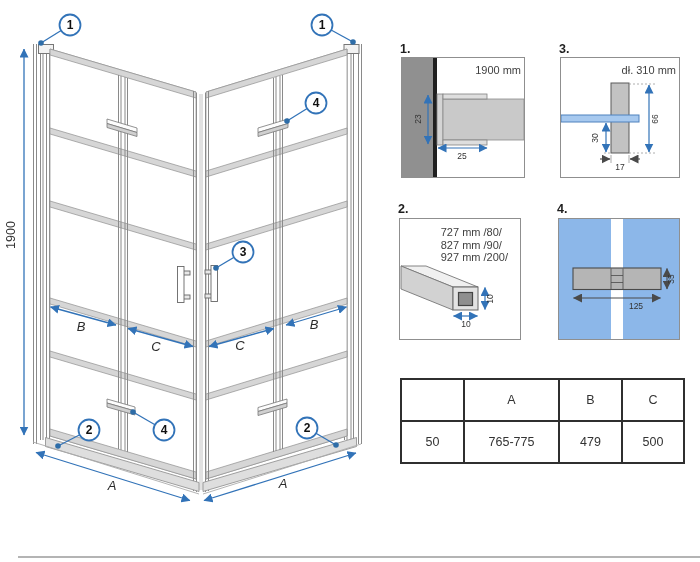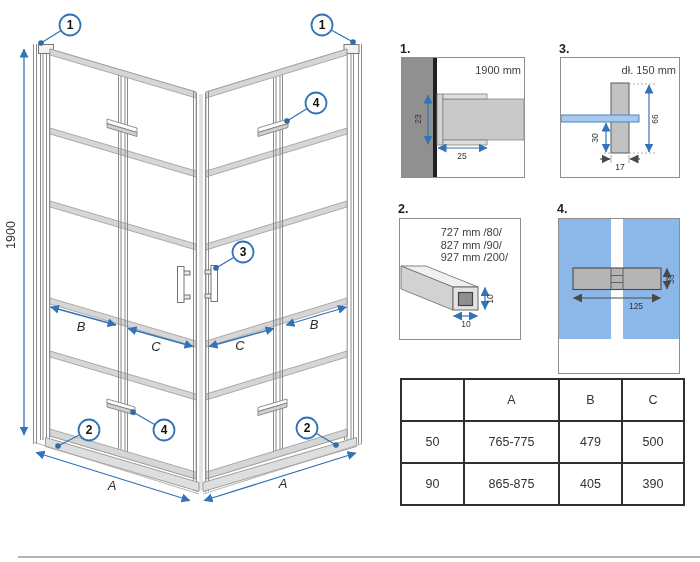--- a/index.html
+++ b/index.html
@@ -211,21 +211,21 @@
     <line x1="88" y1="27" x2="88" y2="94" stroke="#3273b8" stroke-width="1.2" marker-start="url(#mb)" marker-end="url(#mb)"></line>
     <line x1="45" y1="65" x2="45" y2="94" stroke="#3273b8" stroke-width="1.2" marker-start="url(#mb)" marker-end="url(#mb)"></line>
     <line x1="39" y1="101" x2="49" y2="101" stroke="#4a4a4a" stroke-width="1.1" marker-end="url(#md)"></line>
     <line x1="79" y1="101" x2="69" y2="101" stroke="#4a4a4a" stroke-width="1.1" marker-end="url(#md)"></line>
     <line x1="50" y1="97" x2="50" y2="105" stroke="#888" stroke-width="0.7"></line>
     <line x1="68" y1="97" x2="68" y2="105" stroke="#888" stroke-width="0.7"></line>
     <text class="dimlab" x="97" y="61" text-anchor="middle" transform="rotate(-90 97 61)">66</text>
     <text class="dimlab" x="37" y="80" text-anchor="middle" transform="rotate(-90 37 80)">30</text>
     <text class="dimlab" x="59" y="112" text-anchor="middle">17</text>
   </svg>
-  <span class="detail-note">dł. 150 mm</span>
+  <span class="detail-note">dł. 310 mm</span>
 </div>
 
 <span class="detail-num" style="left:398px;top:202px">2.</span>
 <div class="detail-box" style="left:399px;top:218px;width:122px;height:122px">
   <svg width="120" height="120" viewBox="0 0 120 120">
     <polygon points="1,47 26,47 78,68 53,68" fill="#f0f0f0" stroke="#777" stroke-width="0.9"></polygon>
     <polygon points="1,47 53,68 53,91 1,70" fill="#d2d2d2" stroke="#777" stroke-width="0.9"></polygon>
     <rect x="53" y="68" width="25" height="23" fill="#e3e3e3" stroke="#666" stroke-width="1"></rect>
     <rect x="58.5" y="73.5" width="14" height="13" fill="#8f8f8f" stroke="#444" stroke-width="1.2"></rect>
     <line x1="85" y1="68.5" x2="85" y2="90.5" stroke="#3273b8" stroke-width="1.2" marker-start="url(#mb)" marker-end="url(#mb)"></line>
@@ -234,21 +234,21 @@
     <text class="dimlab" x="66" y="108" text-anchor="middle">10</text>
   </svg>
   <div class="d2-lines">
     <div>727 mm /80/</div>
     <div>827 mm /90/</div>
     <div>927 mm /200/</div>
   </div>
 </div>
 
 <span class="detail-num" style="left:557px;top:202px">4.</span>
-<div class="detail-box" style="left:558px;top:218px;width:122px;height:156px">
+<div class="detail-box" style="left:558px;top:218px;width:122px;height:122px">
   <svg width="120" height="120" viewBox="0 0 120 120">
     <rect x="0" y="0" width="120" height="120" fill="#8cb7e9"></rect>
     <rect x="52" y="0" width="12" height="120" fill="#ffffff"></rect>
     <rect x="14" y="49" width="88" height="21.5" fill="#b5b5b5" stroke="#4a4a4a" stroke-width="1.1"></rect>
     <g stroke="#4a4a4a" stroke-width="0.8">
       <line x1="52" y1="49.5" x2="52" y2="70"></line>
       <line x1="64" y1="49.5" x2="64" y2="70"></line>
       <line x1="52" y1="56.5" x2="64" y2="56.5"></line>
       <line x1="52" y1="63.5" x2="64" y2="63.5"></line>
     </g>
@@ -272,22 +272,16 @@
     <th>A</th>
     <th>B</th>
     <th>C</th>
   </tr>
   <tr>
     <td>50</td>
     <td>765-775</td>
     <td>479</td>
     <td>500</td>
   </tr>
-  <tr>
-    <td>90</td>
-    <td>865-875</td>
-    <td>405</td>
-    <td>390</td>
-  </tr>
 </tbody>
   </table>
 
 <div class="caption-line"></div>
 
 </body></html>

